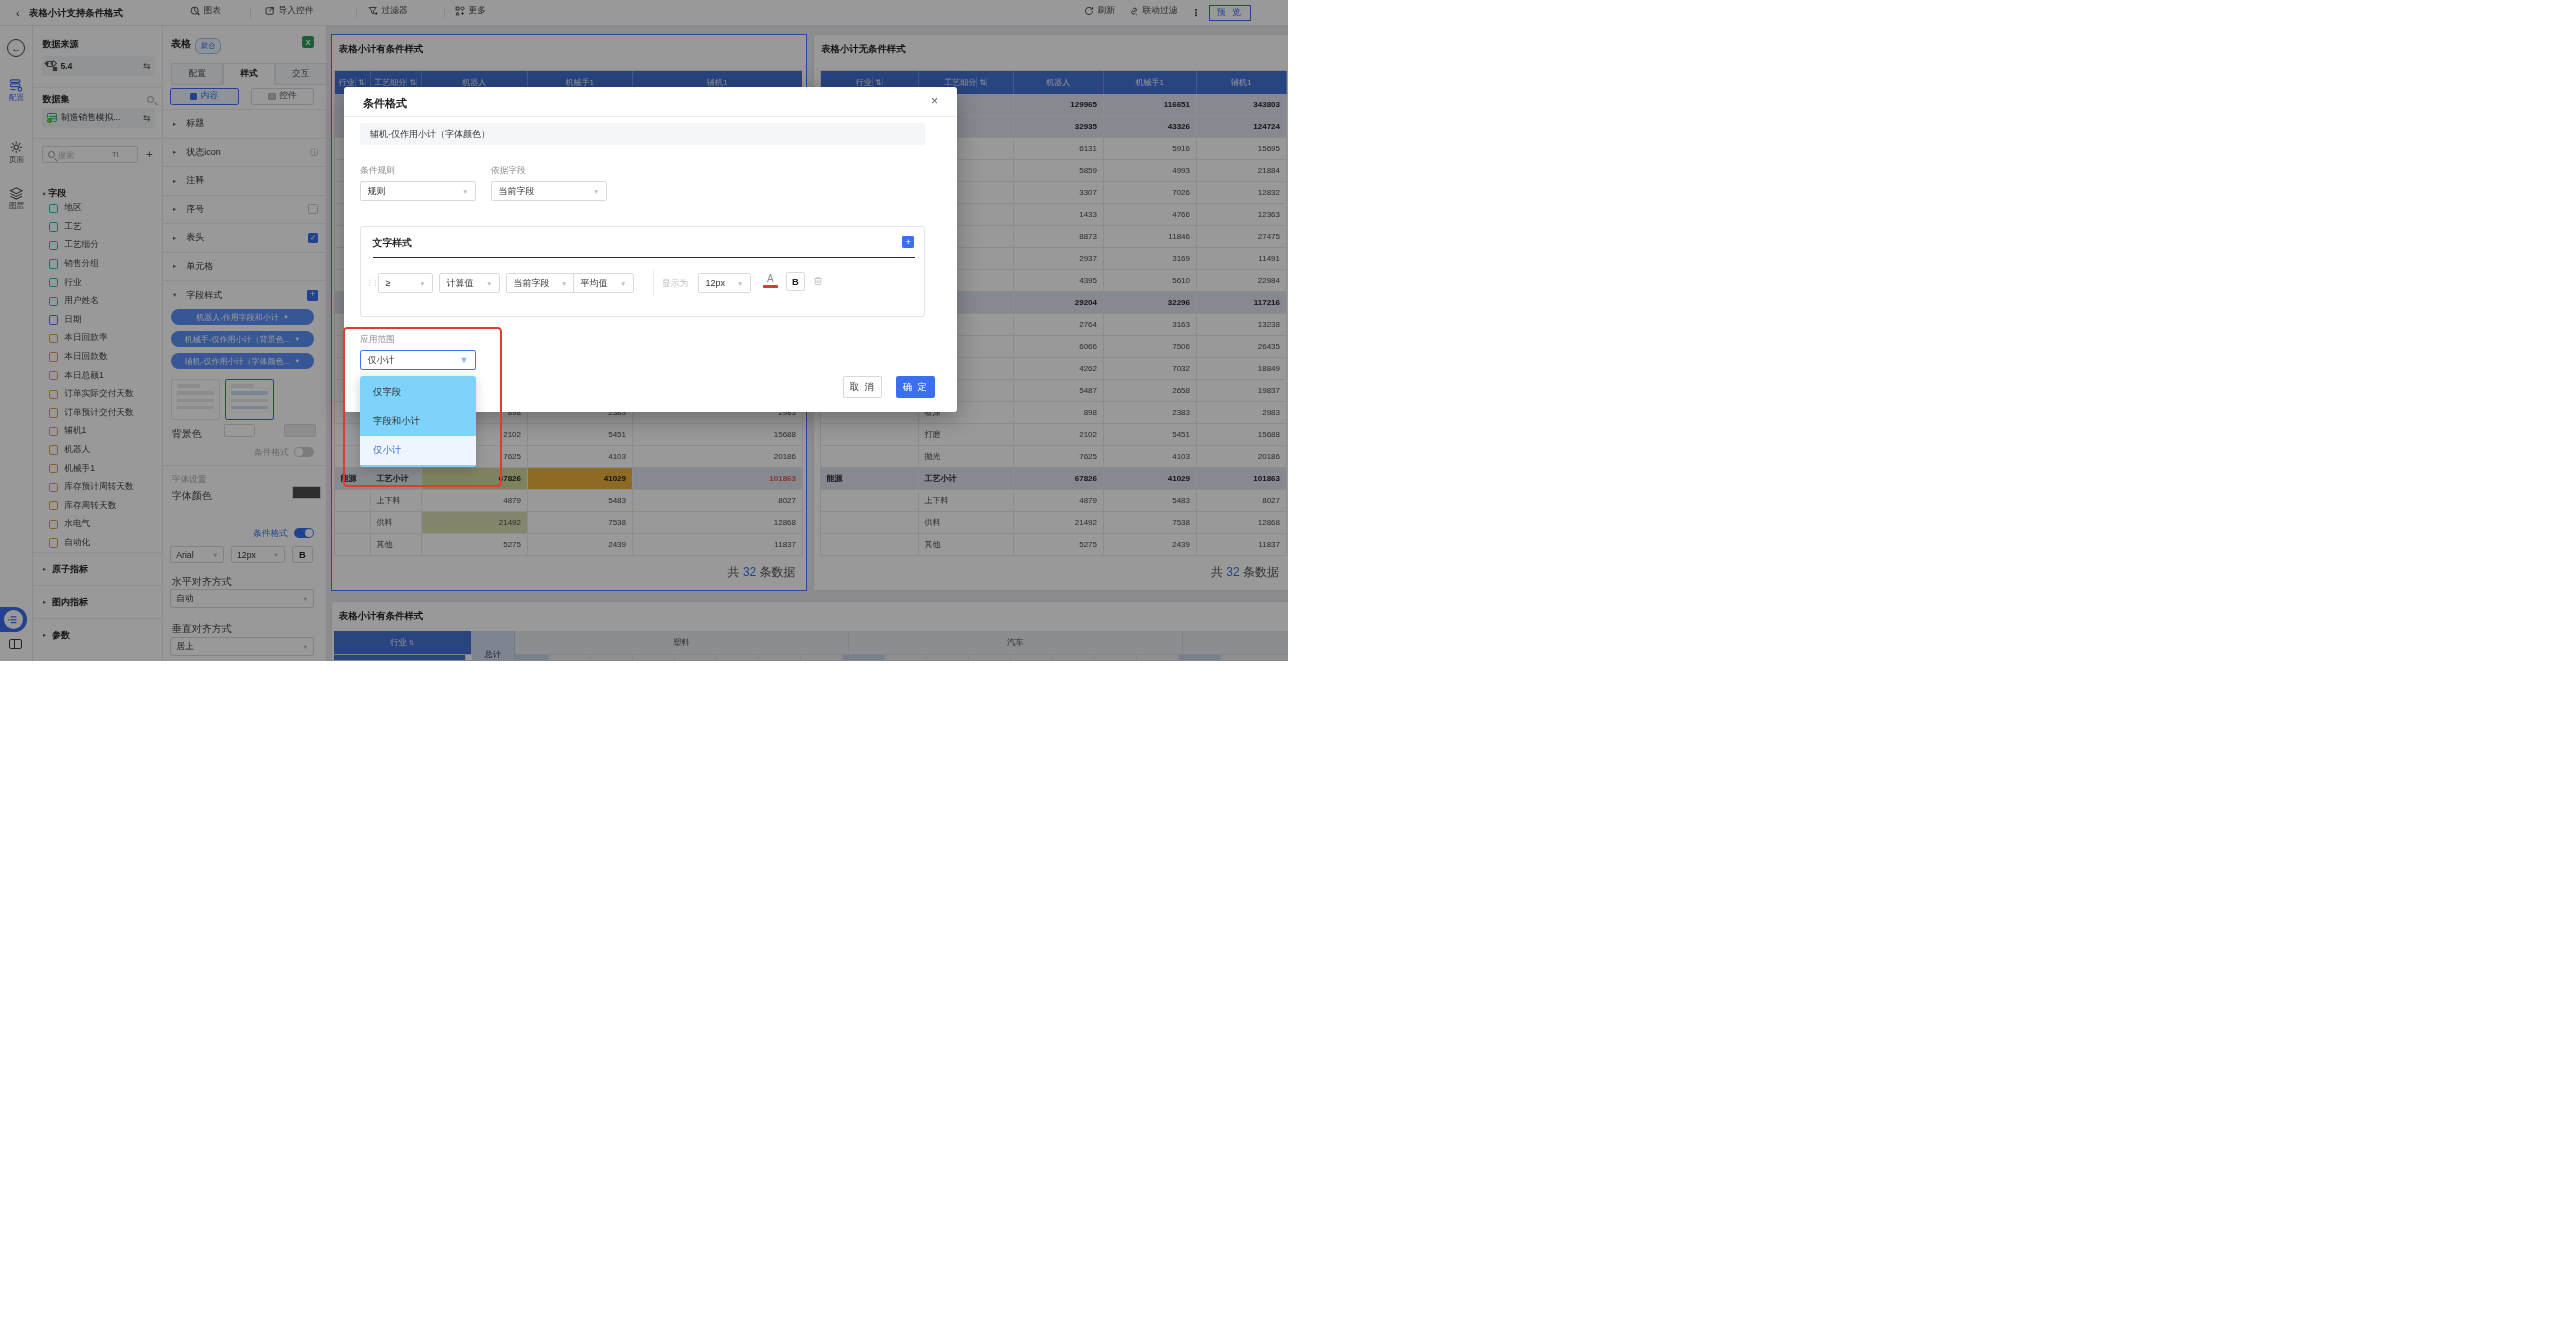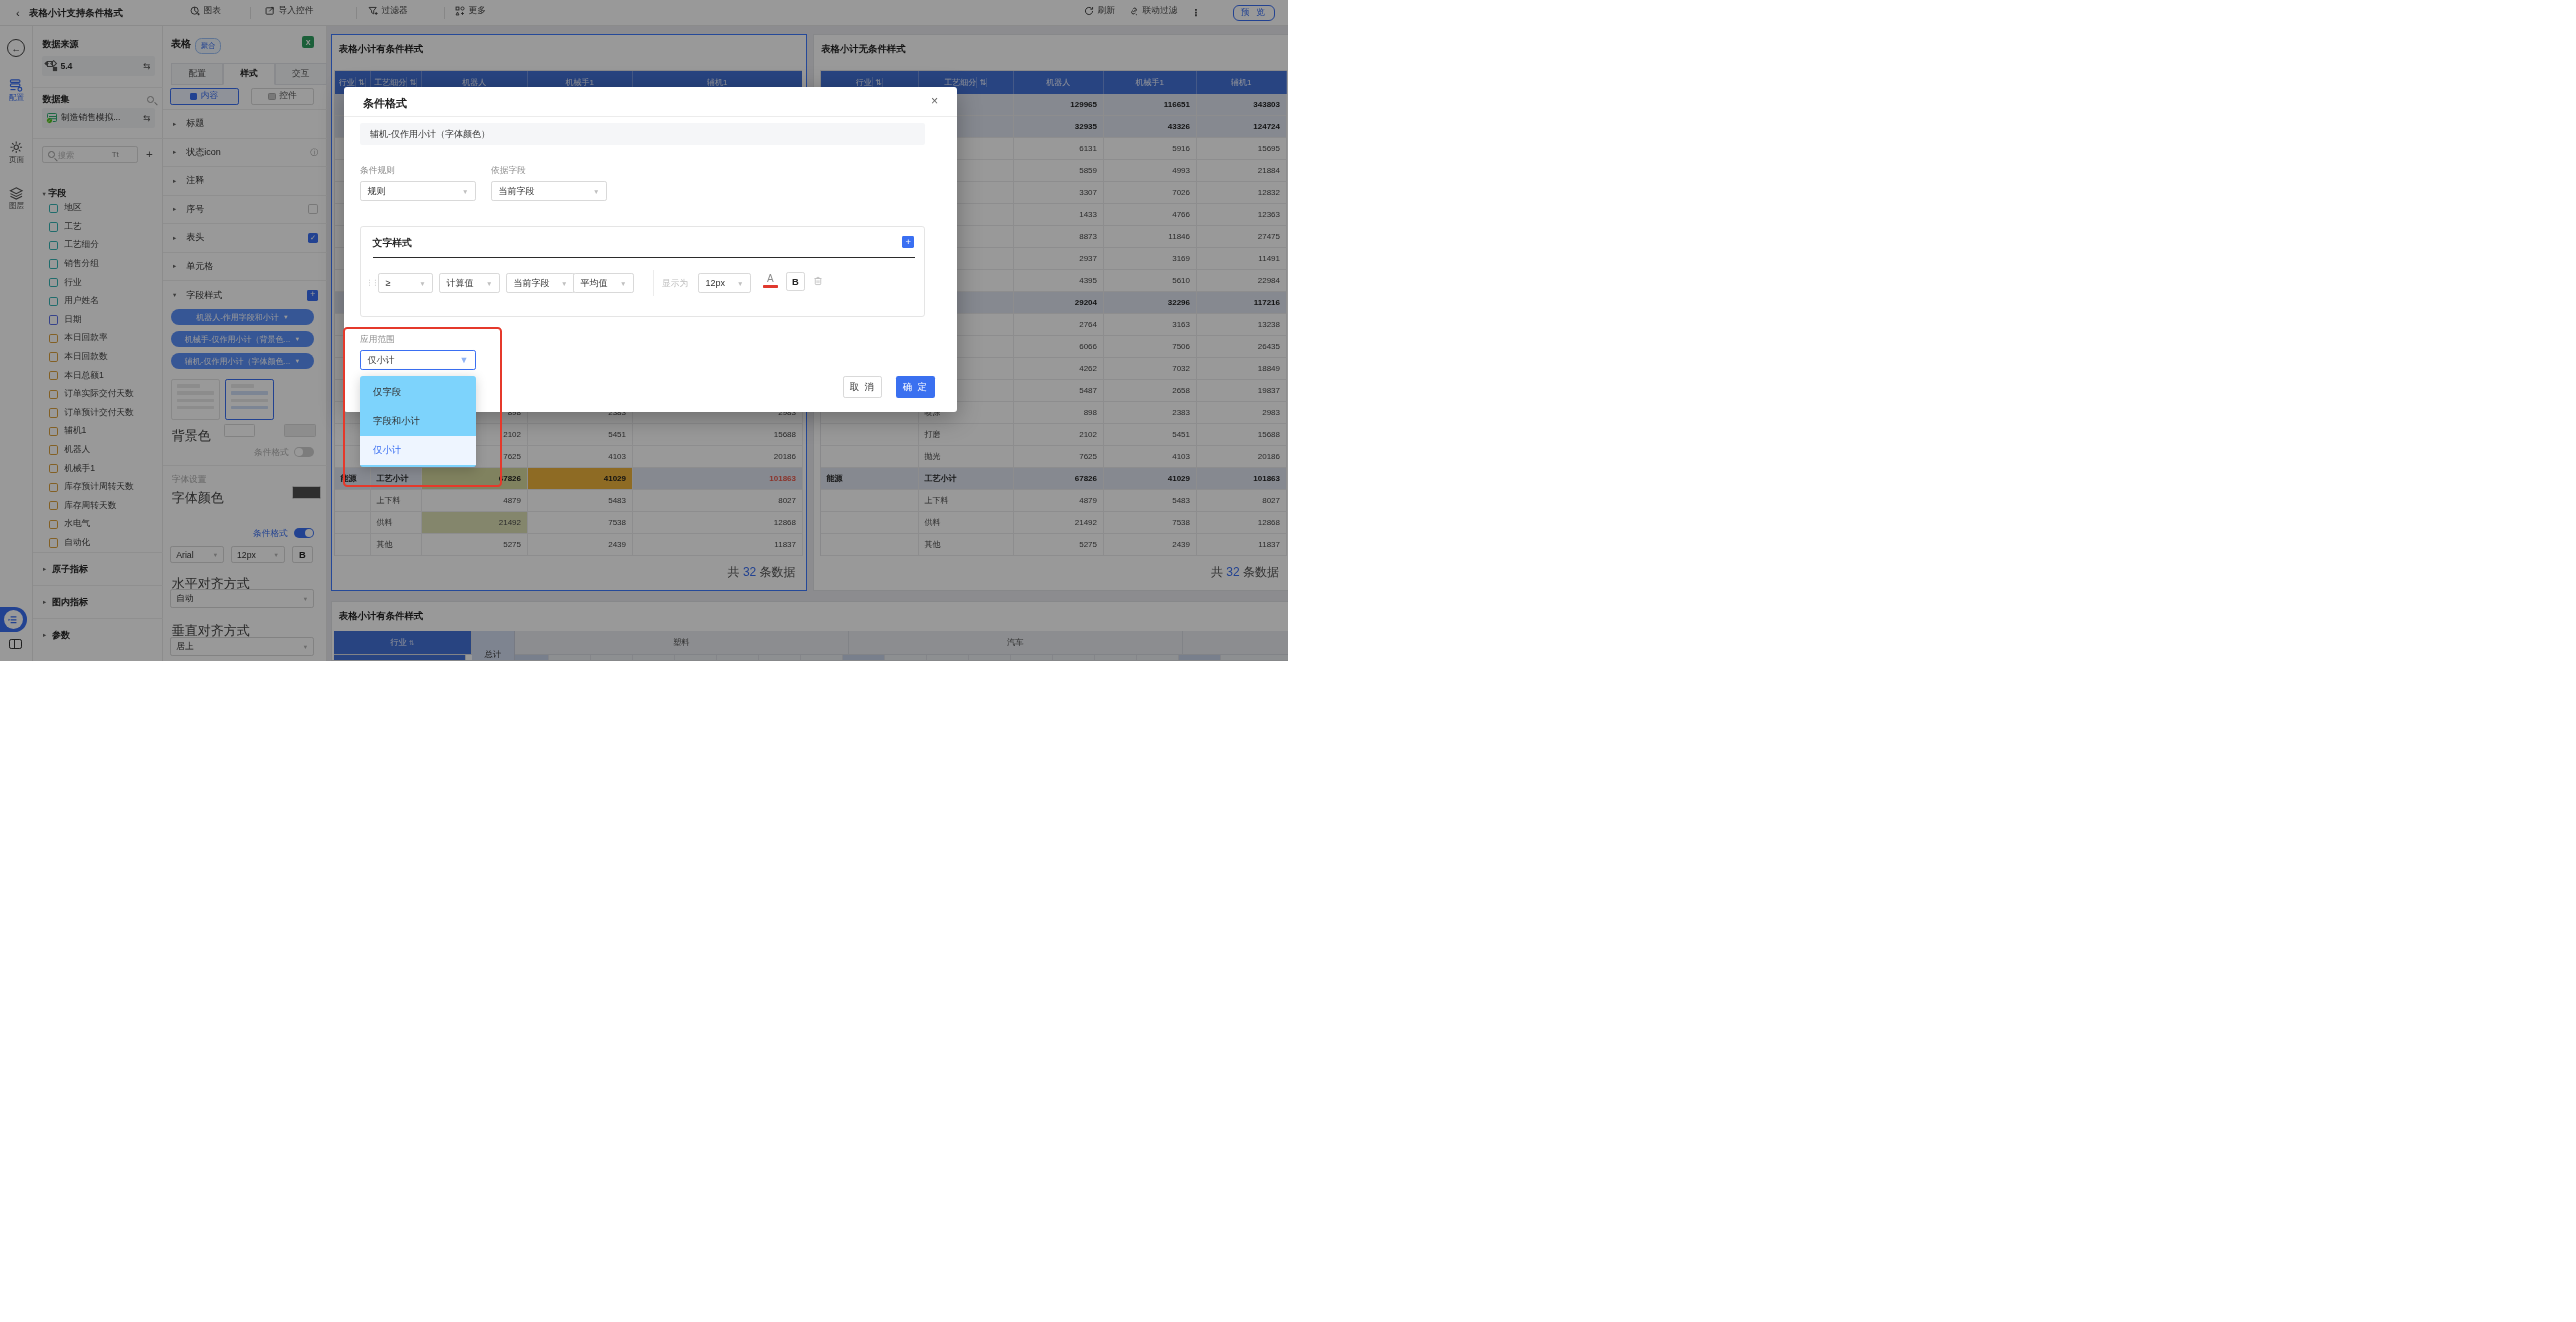--- a/index.html
+++ b/index.html
@@ -4,21 +4,21 @@
 <style>
   *{margin:0;padding:0;box-sizing:border-box;font-family:"Liberation Sans","DejaVu Sans",sans-serif;}
   html,body{width:1288px;height:661px;overflow:hidden;background:#fff;}
   .abs{position:absolute;}
   
   #topbar{position:absolute;left:0;top:0;width:1288px;height:26px;background:#fff;border-bottom:0.7px solid #e8e8e8;z-index:1;}
   #topbar .back{position:absolute;left:16px;top:6.5px;font-size:11px;color:#333;}
   #topbar .title{position:absolute;left:29px;top:7.2px;font-size:9.4px;font-weight:700;color:#262626;}
   .tool{position:absolute;top:0;height:22px;display:flex;align-items:center;gap:3.6px;font-size:8.7px;color:#444;cursor:pointer;}
   .tsep{position:absolute;top:7.2px;width:0.7px;height:11.6px;background:#e2e2e2;}
-  .pvbtn{position:absolute;left:1209px;top:5px;width:42px;height:16px;border:0.7px solid #3a6ff2;border-radius:6px;color:#3a6ff2;font-size:8.7px;display:flex;align-items:center;justify-content:center;letter-spacing:2.2px;background:#fff;margin-left:24px;}
+  .pvbtn{position:absolute;left:1209px;top:5px;width:42px;height:16px;border:0.7px solid #3a6ff2;border-radius:0;color:#3a6ff2;font-size:8.7px;display:flex;align-items:center;justify-content:center;letter-spacing:2.2px;background:#fff;}
   .kebab{position:absolute;left:1191px;top:6.5px;font-size:10px;font-weight:700;color:#444;}
   
   #rail{position:absolute;left:0;top:26px;width:33px;height:635px;background:#fff;border-right:0.7px solid #e9e9e9;z-index:1;}
   .railitem{position:absolute;left:0;width:33px;text-align:center;font-size:7.6px;color:#555;}
   .railitem.active{color:#3a6ff2;}
   .backcirc{position:absolute;left:7.2px;top:13px;width:18px;height:18px;border:1.2px solid #444;border-radius:50%;display:flex;align-items:center;justify-content:center;font-size:9.4px;color:#444;}
   .fab{position:absolute;left:0;top:581px;width:27px;height:24.6px;background:#3a6ff2;border-radius:0 12.3px 12.3px 0;}
   .fab .inner{position:absolute;left:3.6px;top:2.9px;width:19px;height:19px;background:#fff;border-radius:50%;display:flex;align-items:center;justify-content:center;}
   .collapseico{position:absolute;left:9.4px;top:613px;width:12.3px;height:10px;border:1.2px solid #333;border-radius:2.2px;}
   .collapseico::after{content:"";position:absolute;left:3.6px;top:0;width:1.2px;height:100%;background:#333;}
@@ -78,21 +78,21 @@
   .cb.on::after{content:"✓";position:absolute;left:1.8px;top:0.4px;color:#fff;font-size:7.2px;font-weight:700;}
   .fsrow{position:absolute;left:0;top:254px;width:164px;height:29px;border-top:0.7px solid #efefef;display:flex;align-items:center;padding:0 8.7px 0 10px;gap:10px;font-size:9px;color:#333;}
   .fsrow .slabel{flex:1;}
   .plusbtn{width:11px;height:11px;background:#3a6ff2;border-radius:1.4px;color:#fff;font-size:8.7px;line-height:9.4px;text-align:center;}
   .pill{position:absolute;left:8px;width:143px;height:16px;background:#5b8ff9;border-radius:8px;color:#fff;font-size:8px;display:flex;align-items:center;justify-content:center;gap:4.3px;padding:0 16px;white-space:nowrap;overflow:hidden;}
   .pill .pc{font-size:5.8px;}
   .thumb{position:absolute;top:353px;width:49px;height:41px;background:#fff;border:0.7px solid #e3e3e3;border-radius:2.2px;padding:4.3px 5px;display:flex;flex-direction:column;gap:3.6px;}
   .thumb.sel{border:1.1px solid #3a6ff2;}
   .thumb .b{height:3.6px;background:#e9e9e9;border-radius:0.7px;}
   .thumb.sel .b.hl{background:#cfdef7;}
-  .mlabel{position:absolute;font-size:13px;color:#444;}
+  .mlabel{position:absolute;font-size:10px;color:#444;}
   .glabel{position:absolute;font-size:8.7px;color:#b0b0b0;}
   .blabel{position:absolute;font-size:8.7px;color:#3a6ff2;}
   .swatch{position:absolute;height:13px;border:0.7px solid #d9d9d9;border-radius:1.4px;background:#fff;}
   .toggle{position:absolute;width:20px;height:10px;border-radius:5px;}
   .toggle .knob{position:absolute;top:1.1px;width:8px;height:8px;background:#fff;border-radius:50%;}
   .toggle.off{background:#cfcfcf;}
   .toggle.off .knob{left:1.4px;}
   .toggle.on{background:#3a6ff2;}
   .toggle.on .knob{right:1.4px;}
   .msel{position:absolute;height:17.3px;border:0.7px solid #d9d9d9;border-radius:2.2px;background:#fff;display:flex;align-items:center;justify-content:space-between;padding:0 5px;font-size:8.7px;color:#333;}

